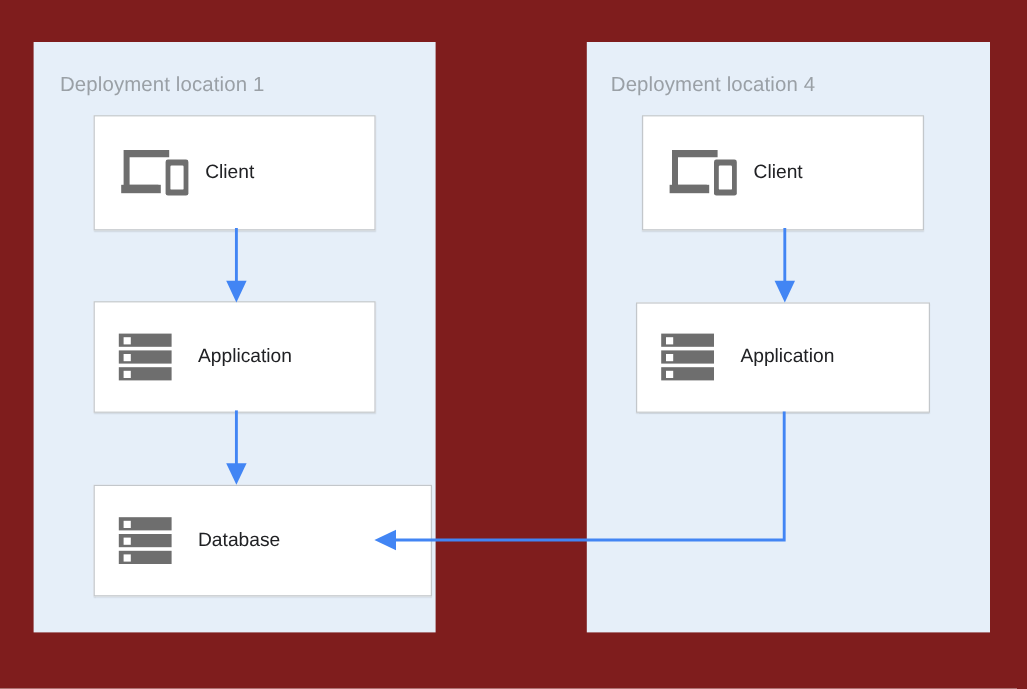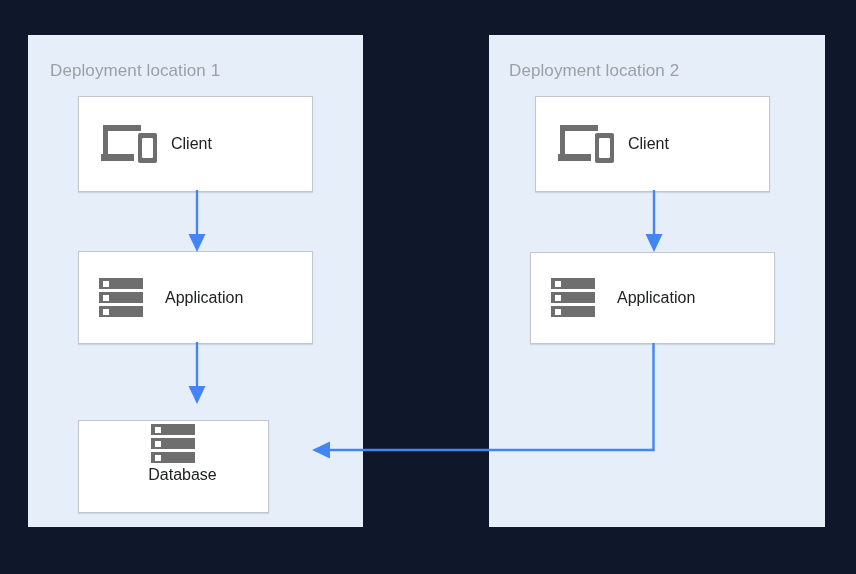--- a/index.html
+++ b/index.html
@@ -8,21 +8,21 @@
     background: #ffffff;
   }
   body {
     font-family: "Liberation Sans", sans-serif;
     -webkit-font-smoothing: antialiased;
   }
   #canvas {
     position: relative;
     width: 856px;
     height: 574px;
-    background: #0f172a;
+    background: #7f1d1d;
     overflow: hidden;
   }
 
   
   .zone {
     position: absolute;
     background: #E6EFF9;
   }
   .zone-label {
     position: absolute;
@@ -66,21 +66,21 @@
 </style>
 </head>
 <body>
 
 <div id="canvas">
 
   <div class="zone" style="left:28px; top:35px; width:335px; height:492px;"></div>
   <div class="zone-label" style="left:50px; top:62px;">Deployment location 1</div>
 
   <div class="zone" style="left:489px; top:35px; width:336px; height:492px;"></div>
-  <div class="zone-label" style="left:509px; top:62px;">Deployment location 2</div>
+  <div class="zone-label" style="left:509px; top:62px;">Deployment location 4</div>
 
   <div class="node" style="left:78px; top:96px; width:235px; height:96px; padding-left:18px;">
     <span class="node-icon" style="width:62px; height:46px; margin-right:12px;">
       <svg width="62" height="46" viewBox="0 0 62 46" fill="none">
         <path d="M6 4 H44 V10 H11 V33 H35 V39 H6 Z" fill="#6E6E6E"></path>
         <rect x="4" y="33" width="33" height="7" fill="#6E6E6E"></rect>
         <rect x="41" y="12" width="19" height="30" rx="2" fill="#6E6E6E"></rect>
         <rect x="45" y="17" width="11" height="20" rx="1" fill="#ffffff"></rect>
       </svg>
     </span>
@@ -94,21 +94,21 @@
         <rect x="6" y="6" width="6" height="6" fill="#ffffff"></rect>
         <rect x="2" y="17" width="44" height="11" fill="#6E6E6E"></rect>
         <rect x="6" y="20" width="6" height="6" fill="#ffffff"></rect>
         <rect x="2" y="31" width="44" height="11" fill="#6E6E6E"></rect>
         <rect x="6" y="34" width="6" height="6" fill="#ffffff"></rect>
       </svg>
     </span>
     <span class="node-label">Application</span>
   </div>
 
-  <div class="node" style="left:78px; top:420px; width:191px; height:93px; padding-left:18px;flex-direction:column;">
+  <div class="node" style="left:78px; top:404px; width:282px; height:93px; padding-left:18px;">
     <span class="node-icon" style="width:52px; height:46px; margin-right:16px;">
       <svg width="52" height="46" viewBox="0 0 52 46" fill="none">
         <rect x="2" y="3" width="44" height="11" fill="#6E6E6E"></rect>
         <rect x="6" y="6" width="6" height="6" fill="#ffffff"></rect>
         <rect x="2" y="17" width="44" height="11" fill="#6E6E6E"></rect>
         <rect x="6" y="20" width="6" height="6" fill="#ffffff"></rect>
         <rect x="2" y="31" width="44" height="11" fill="#6E6E6E"></rect>
         <rect x="6" y="34" width="6" height="6" fill="#ffffff"></rect>
       </svg>
     </span>

